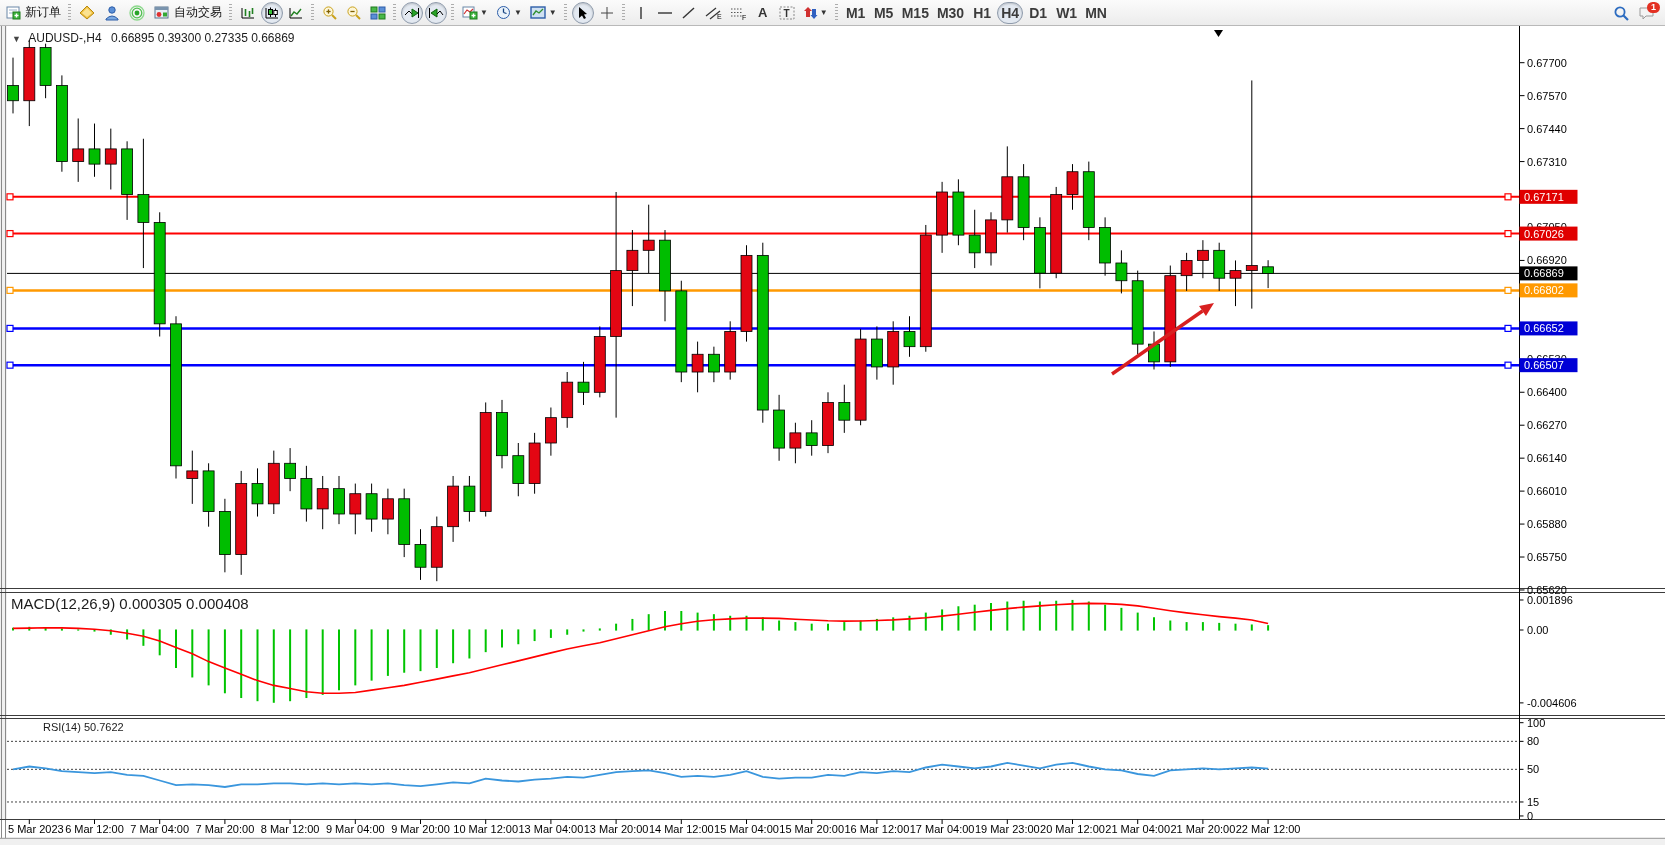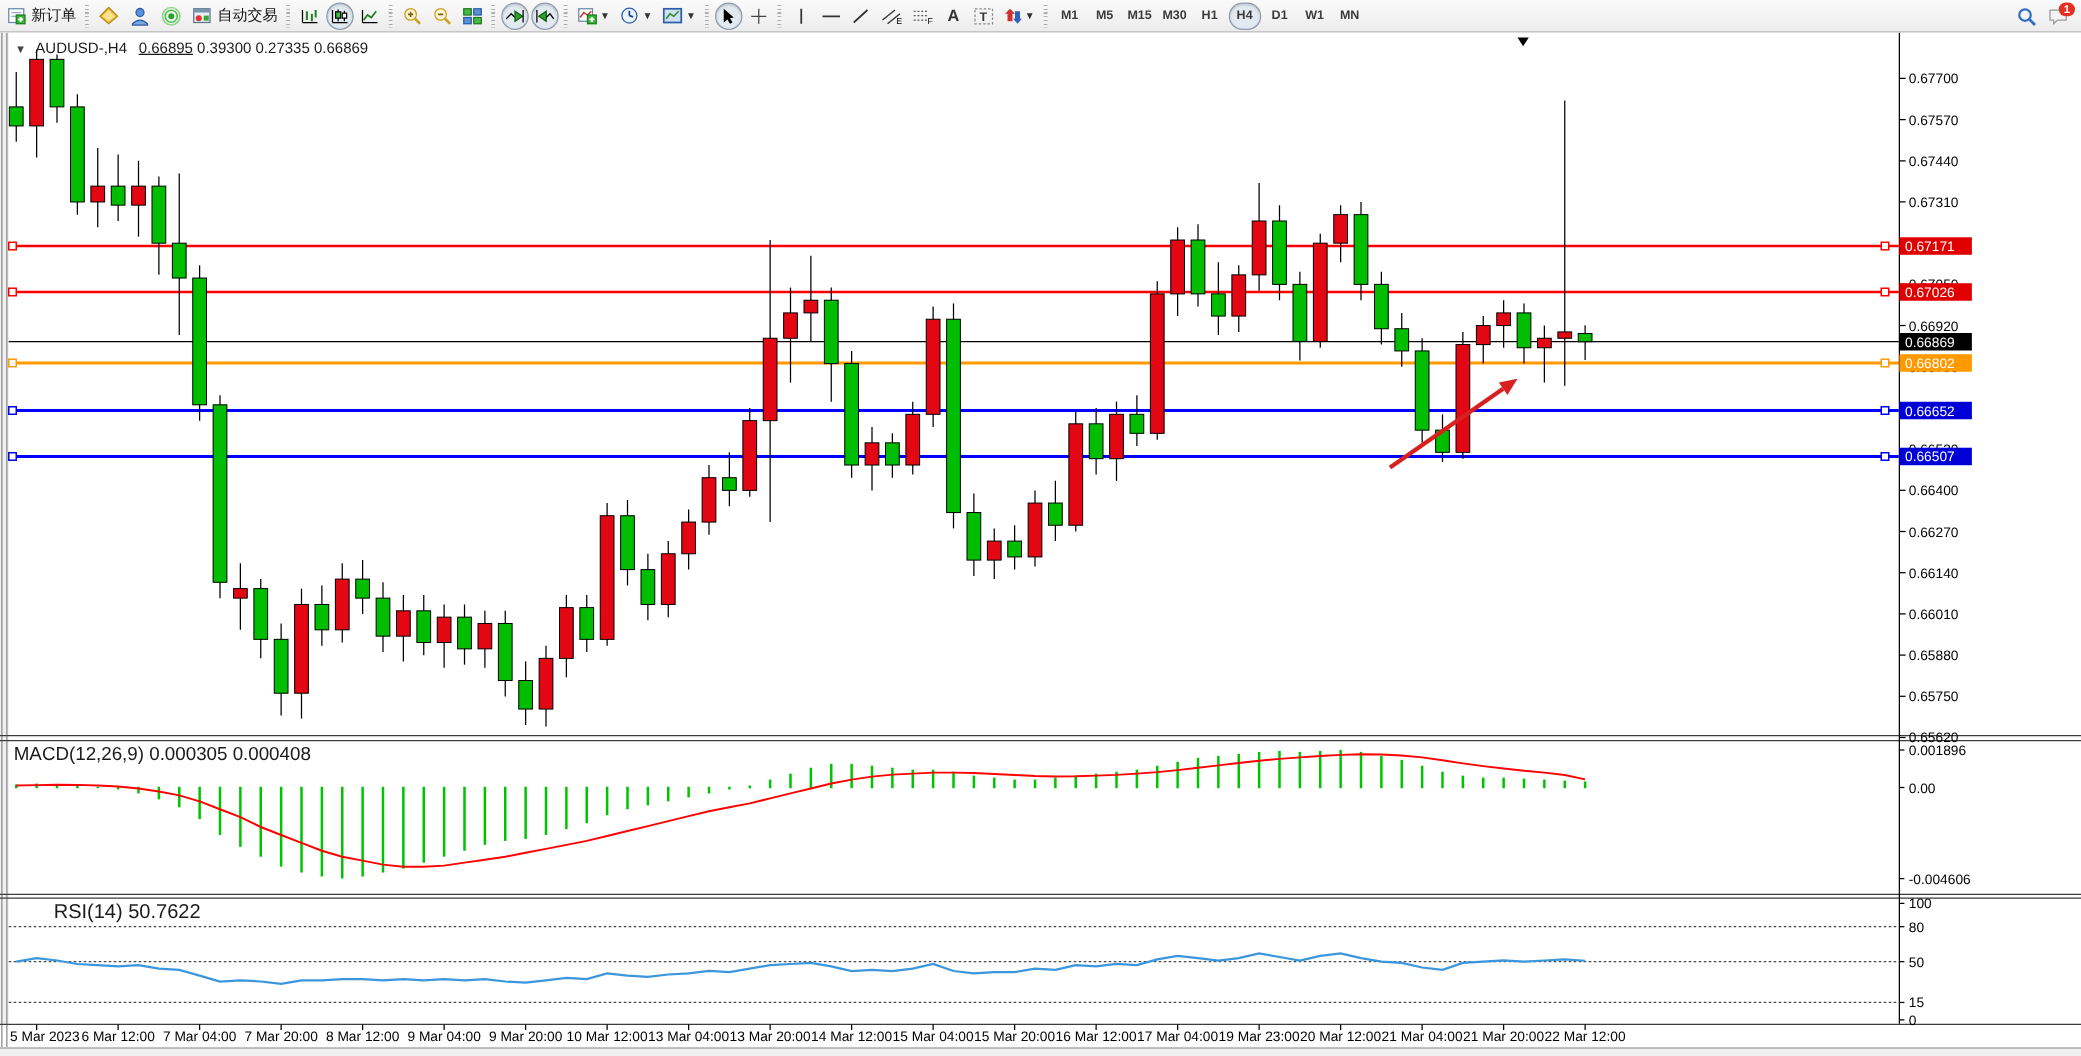--- a/index.html
+++ b/index.html
@@ -9,28 +9,28 @@
     background:linear-gradient(#fbfbfb,#ececec);border-bottom:1px solid #b9b9b9;
     display:flex;align-items:center;padding:0 2px;box-sizing:border-box;white-space:nowrap;}
   .grip{width:3px;height:18px;margin:0 4px 0 3px;
     background-image:repeating-linear-gradient(to bottom,#adadad 0 1px,transparent 1px 3px);}
   .tb{display:inline-flex;align-items:center;justify-content:center;height:22px;min-width:22px;
     border:1px solid transparent;border-radius:2px;margin:0 1px;padding:0 2px;box-sizing:border-box;
     font-size:12px;color:#222;cursor:default;}
   .tb.on{border-color:#8f9bab;background:#e3e9f1;box-shadow:inset 0 1px 2px rgba(0,0,0,.18);border-radius:11px;}
   .tb .lbl{margin-left:4px;font-size:12px;color:#111;}
   .caret{font-size:8px;color:#333;margin-left:2px;}
-  .tf{font-size:10px;font-weight:700;color:#3b3b3b;min-width:26px;}
+  .tf{font-size:14px;font-weight:700;color:#3b3b3b;min-width:26px;}
   .spacer{flex:1;}
   
   #chart-svg{position:absolute;left:0;top:26px;}
   .ovl{position:absolute;font-size:12px;color:#1b1b1b;z-index:5;}
   #pane-title{left:12px;top:31px;}
   #macd-label{left:11px;top:595px;font-size:15px;}
-  #rsi-label{left:11px;top:721px;font-size:16px;padding-left:32px;}
+  #rsi-label{left:11px;top:721px;font-size:11px;padding-left:32px;}
   #statusbar{position:absolute;left:0;top:838px;width:1665px;height:7px;
     background:#f0f0f0;border-top:1px solid #a8a8a8;box-sizing:border-box;}
 </style>
 </head>
 <body>
 
 <div id="toolbar">
   <div class="tb">
     <svg width="15" height="14">
         <rect x="1" y="1" width="12" height="11" fill="#fff" stroke="#6b87a8"></rect>
@@ -637,20 +637,20 @@
       <line x1="1202.9" y1="793.5" x2="1202.9" y2="798" stroke="#000"></line>
       <text x="1202.9" y="807" fill="#000" text-anchor="middle" font-family="&quot;Liberation Sans&quot;,sans-serif" font-size="11px">21 Mar 20:00</text>
       <line x1="1268.1000000000001" y1="793.5" x2="1268.1000000000001" y2="798" stroke="#000"></line>
       <text x="1268.1000000000001" y="807" fill="#000" text-anchor="middle" font-family="&quot;Liberation Sans&quot;,sans-serif" font-size="11px">22 Mar 12:00</text>
     </g>
   </svg>
 
 <div class="ovl" id="pane-title">
   <span style="font-size:9px;color:#444;">▼</span>
   <span style="margin-left:4px;text-align:center;">AUDUSD-,H4</span>
-  <span style="margin-left:6px;text-decoration:underline;">0.66895</span>
+  <span style="margin-left:6px;">0.66895</span>
   <span>0.39300</span>
   <span>0.27335</span>
   <span>0.66869</span>
 </div>
 <div class="ovl" id="macd-label">MACD(12,26,9) 0.000305 0.000408</div>
 <div class="ovl" id="rsi-label">RSI(14) 50.7622</div>
 <div id="statusbar"></div>
 
 </body></html>

